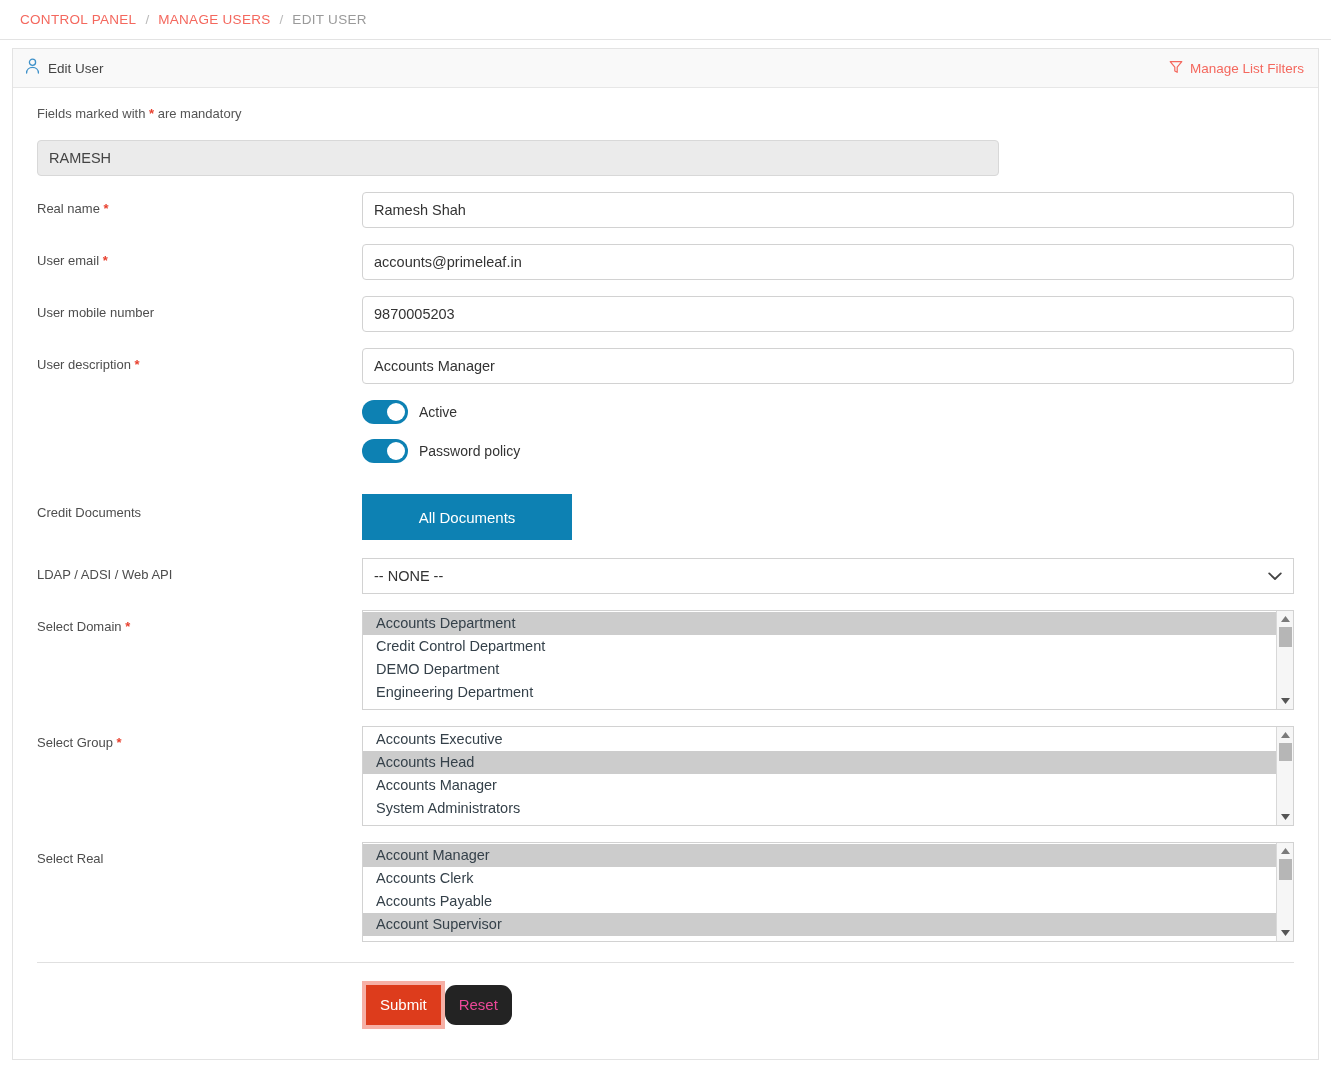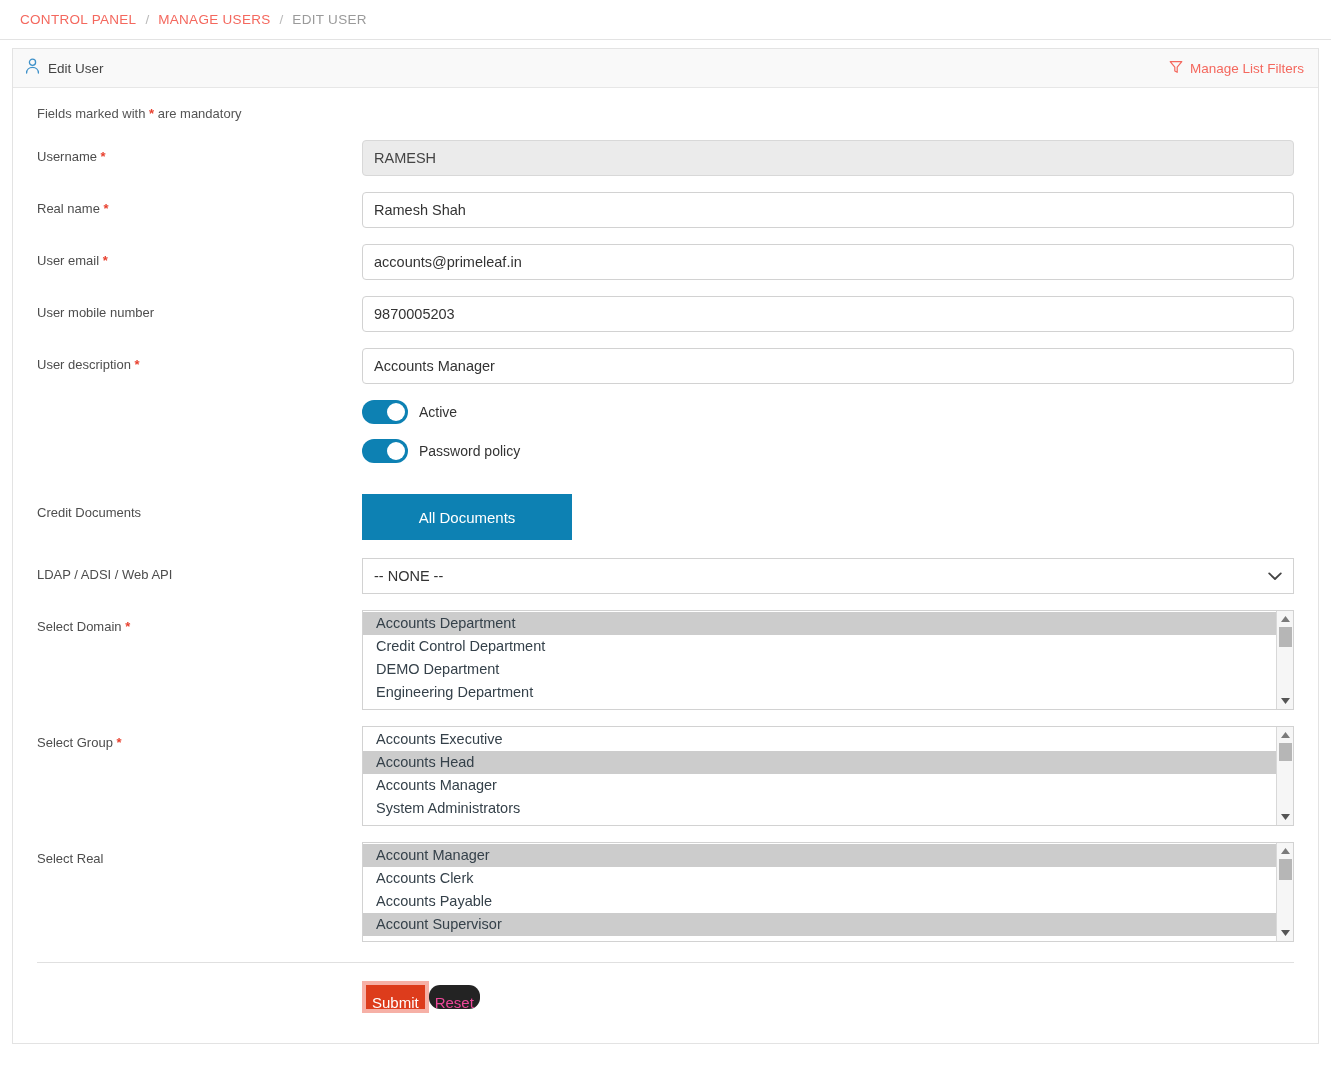--- a/index.html
+++ b/index.html
@@ -238,22 +238,22 @@
     padding: 4px;
     background: #f6b0a6;
     display: inline-flex;
     margin-left: 325px;
   }
   .btn {
     border: none;
     font-family: "Liberation Sans", sans-serif;
     font-size: 15px;
     cursor: pointer;
-    padding: 0 6px;
-    height: 24px;
+    padding: 0 14px;
+    height: 40px;
     line-height: 36px;
   }
   .btn-submit { background: #dd3c1c; color: #fff; }
   .btn-reset { background: #232323; color: #ec4899; border-radius: 11px; }
 </style>
 </head>
 <body>
 
 <div class="breadcrumb-bar">
   <a class="crumb" href="#">CONTROL PANEL</a>
@@ -285,24 +285,20 @@
     </a>
   </div>
 
   <div class="panel-body">
 
     <p class="mandatory-note">
       <span>Fields marked with </span><span class="req">*</span><span> are mandatory</span>
     </p>
 
     <div class="row">
-      <div class="row-label">
-        <span>Username</span>
-        <span class="req">*</span>
-      </div>
       <div class="row-field">
         <input class="txt disabled" type="text" readonly="" value="RAMESH" style="">
       </div>
     </div>
 
     <div class="row">
       <div class="row-label">
         <span>Real name</span>
         <span class="req">*</span>
       </div>

